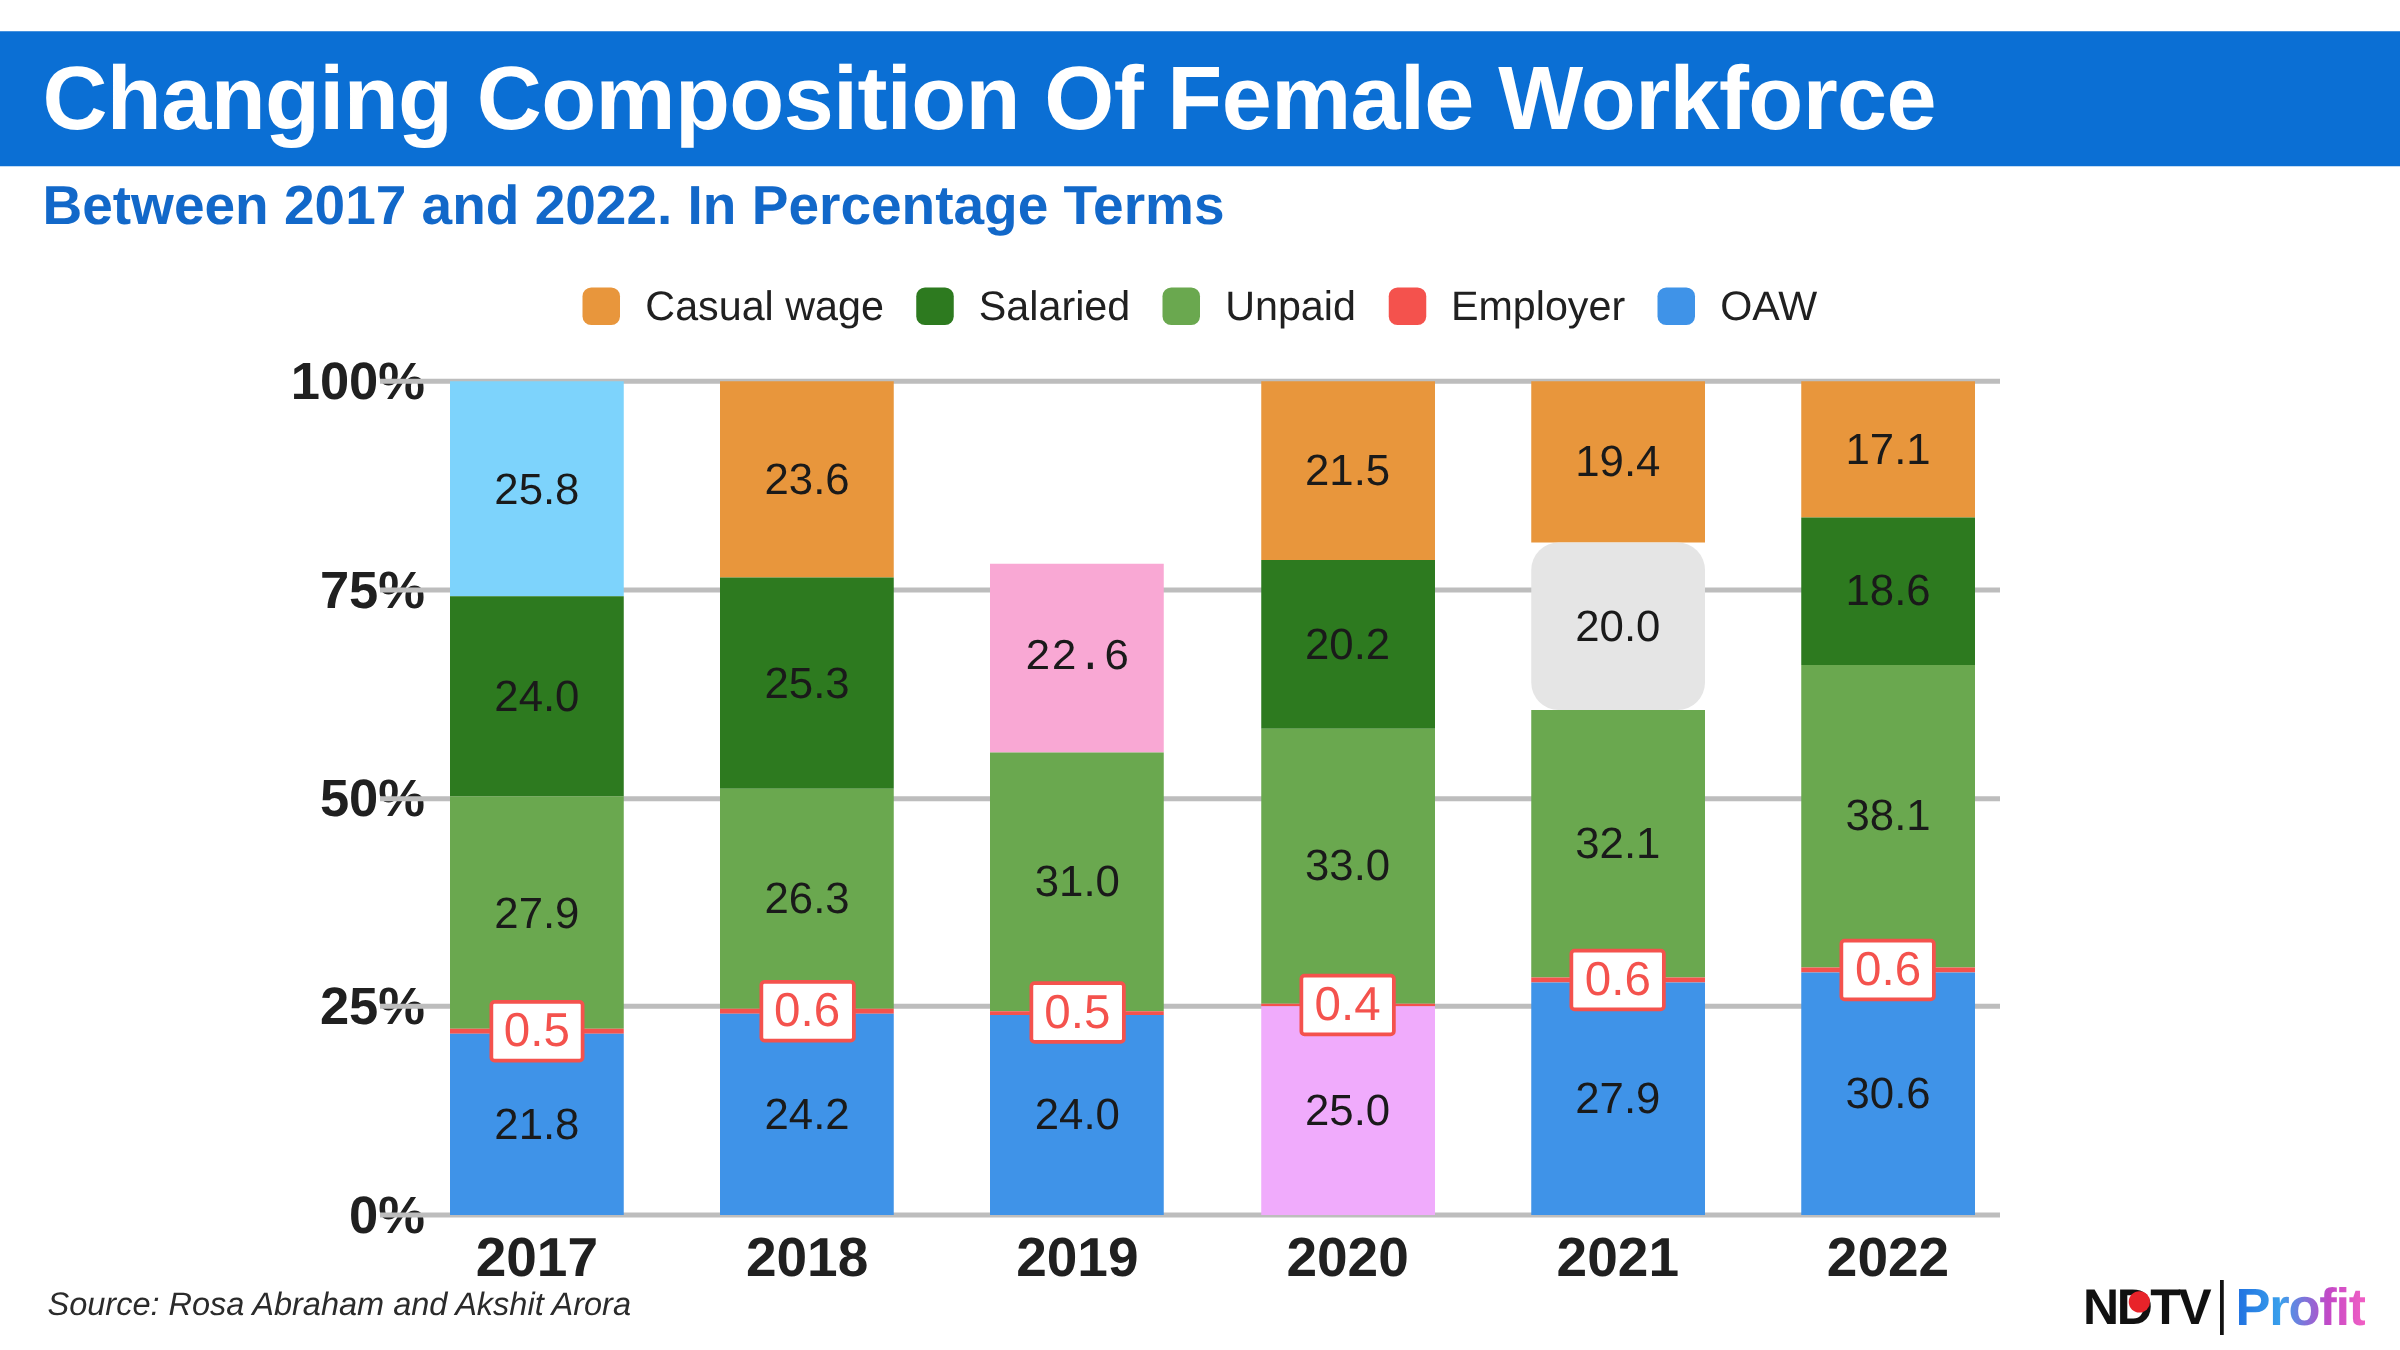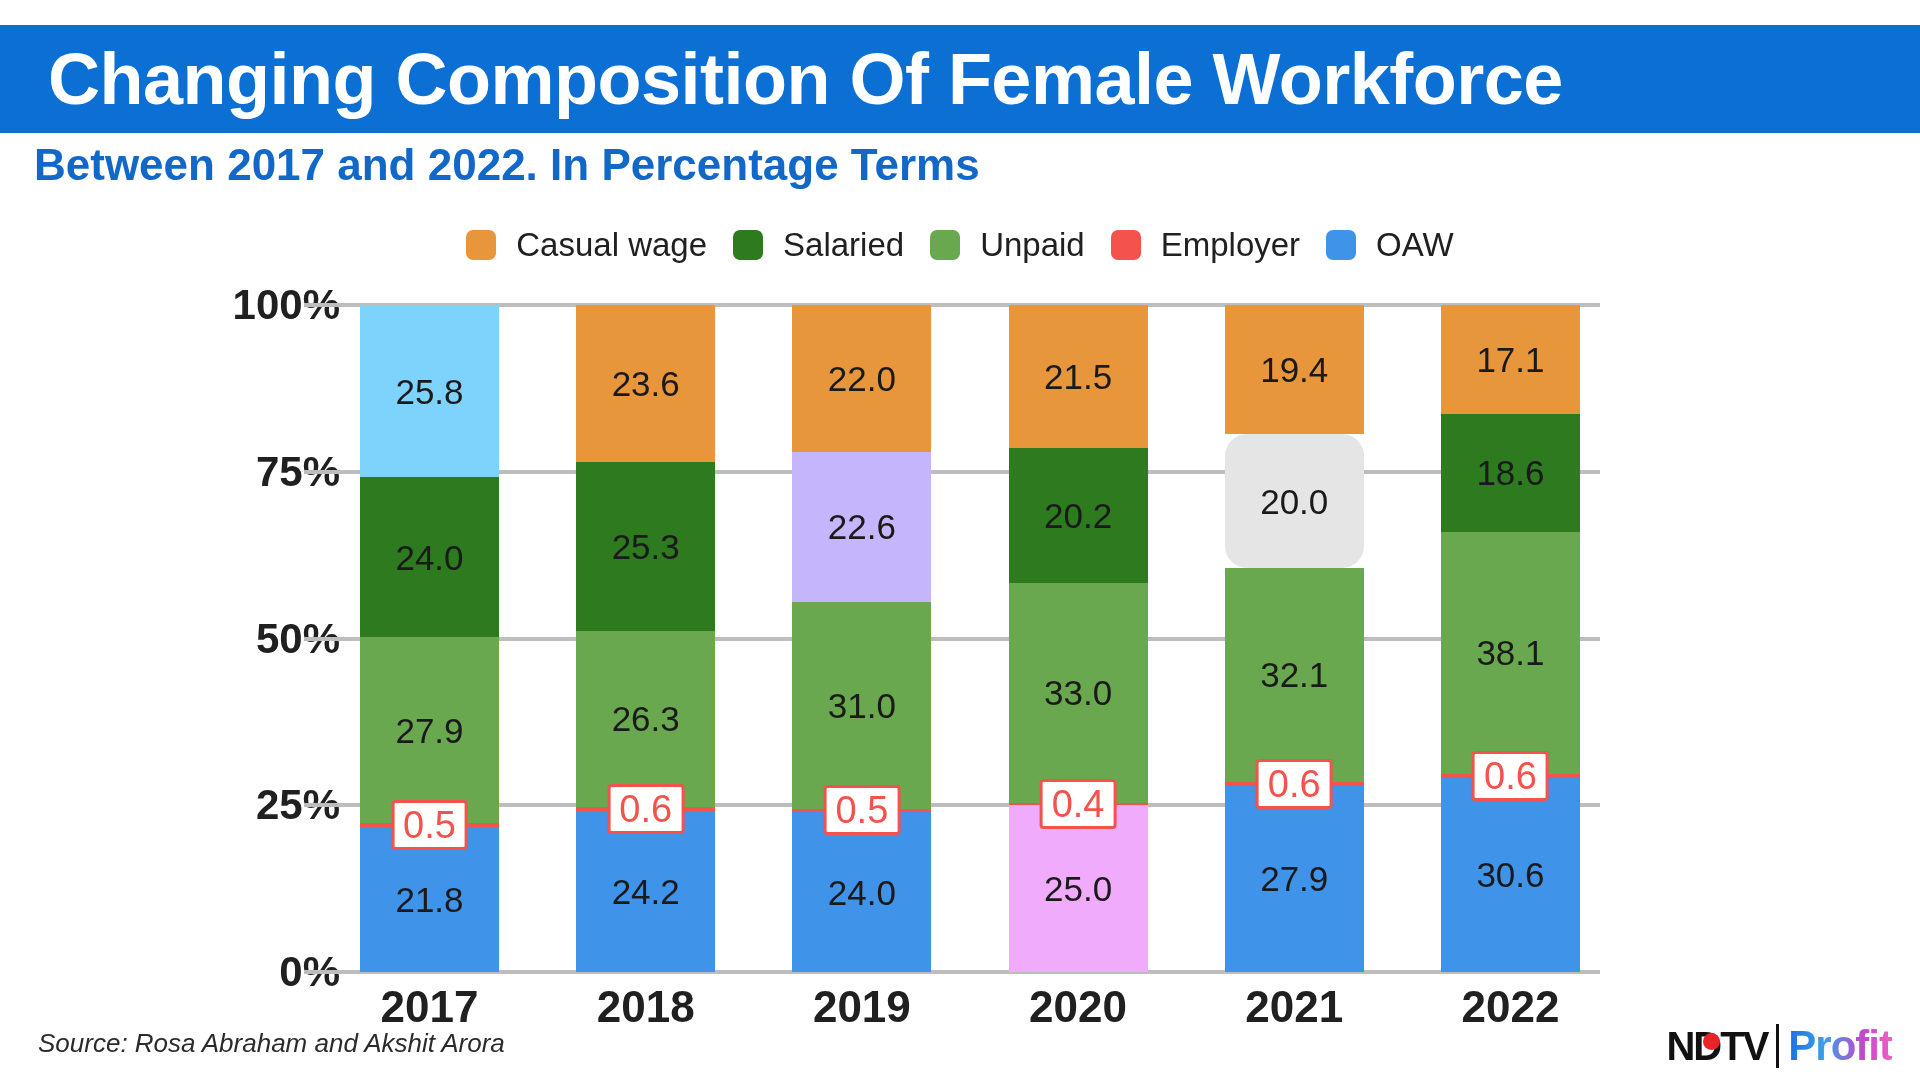--- a/index.html
+++ b/index.html
@@ -24,21 +24,21 @@
     height: 108px;
     background: #0b6fd4;
     display: flex;
     align-items: center;
   }
   #page-title {
     color: #ffffff;
     font-size: 72px;
     font-weight: bold;
     letter-spacing: -0.5px;
-    padding-left: 48px;
+    padding-left: 34px;
     line-height: 1;
     white-space: nowrap;
   }
   #page-subtitle {
     position: absolute;
     left: 34px;
     top: 143px;
     color: #1268c9;
     font-size: 44px;
     font-weight: bold;
@@ -311,24 +311,21 @@
           <span class="seg-label">26.3</span>
         </div>
         <div class="bar-seg seg-employer" style="height: 4.002px; background: rgb(244, 82, 77);">
           <span class="seg-label">0.6</span>
         </div>
         <div class="bar-seg" style="height: 161.414px; background: rgb(63, 147, 232);">
           <span class="seg-label">24.2</span>
         </div>
       </div>
       <div class="bar-column">
-        <div class="bar-seg" style="height: 146.74px; background: rgb(232, 150, 60);">
-          <span class="seg-label">22.0</span>
-        </div>
-        <div class="bar-seg" style="height: 150.742px; background: #c4b5fd;">
+        <div class="bar-seg" style="height: 150.742px; background: #f9a8d4; font-family: Liberation Mono, monospace;">
           <span class="seg-label">22.6</span>
         </div>
         <div class="bar-seg" style="height: 206.77px; background: rgb(106, 168, 79);">
           <span class="seg-label">31.0</span>
         </div>
         <div class="bar-seg seg-employer" style="height: 3.335px; background: rgb(244, 82, 77);">
           <span class="seg-label">0.5</span>
         </div>
         <div class="bar-seg" style="height: 160.08px; background: rgb(63, 147, 232);">
           <span class="seg-label">24.0</span>

